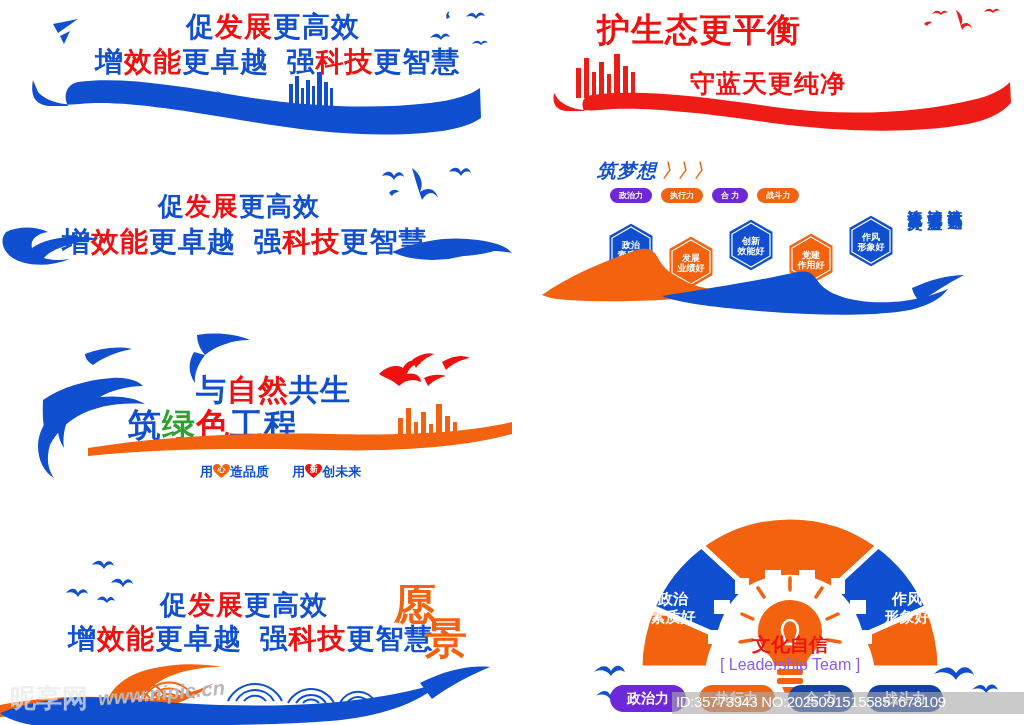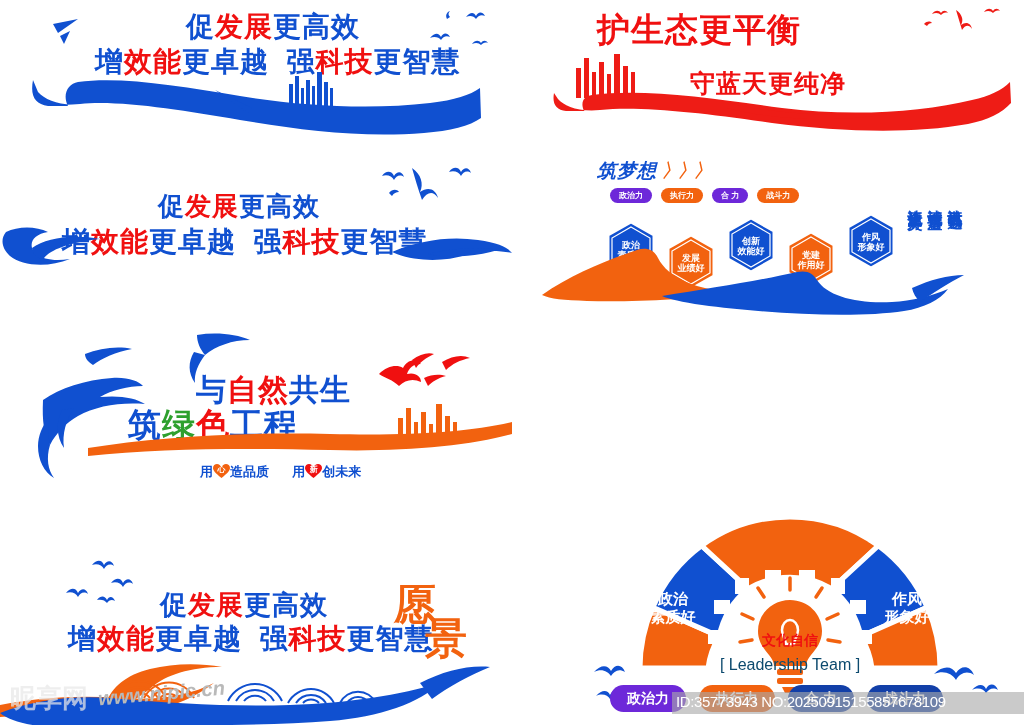--- a/index.html
+++ b/index.html
@@ -393,23 +393,23 @@
   <div class="fanlabel" style="left:254px;top:58px;width:90px;">
     <div>党建</div>
     <div>作用好</div>
   </div>
   <div class="fanlabel" style="left:272px;top:140px;width:90px;">
     <div>作风</div>
     <div>形象好</div>
   </div>
 
   <div class="red" style="position:absolute;left:150px;top:182px;width:100px;text-align:center;
-              font-size:14px;font-weight:bold;">文化自信</div>
+              font-size:19px;font-weight:bold;">文化自信</div>
   <div style="position:absolute;left:110px;top:206px;width:180px;text-align:center;
-              font-size:16px;color:#0c4a6e;">[ Leadership Team ]</div>
+              font-size:16px;color:#8b5cf6;">[ Leadership Team ]</div>
 
   <div style="position:absolute;left:20px;top:235px;display:flex;gap:13px;">
     <span class="bigpill pill-b">政治力</span>
     <span class="bigpill pill-o">执行力</span>
     <span class="bigpill" style="background:#123FA8;">合 力</span>
     <span class="bigpill" style="background:#123FA8;">战斗力</span>
   </div>
 </div>
 
 <div style="position:absolute;left:672px;top:692px;width:352px;height:22px;

